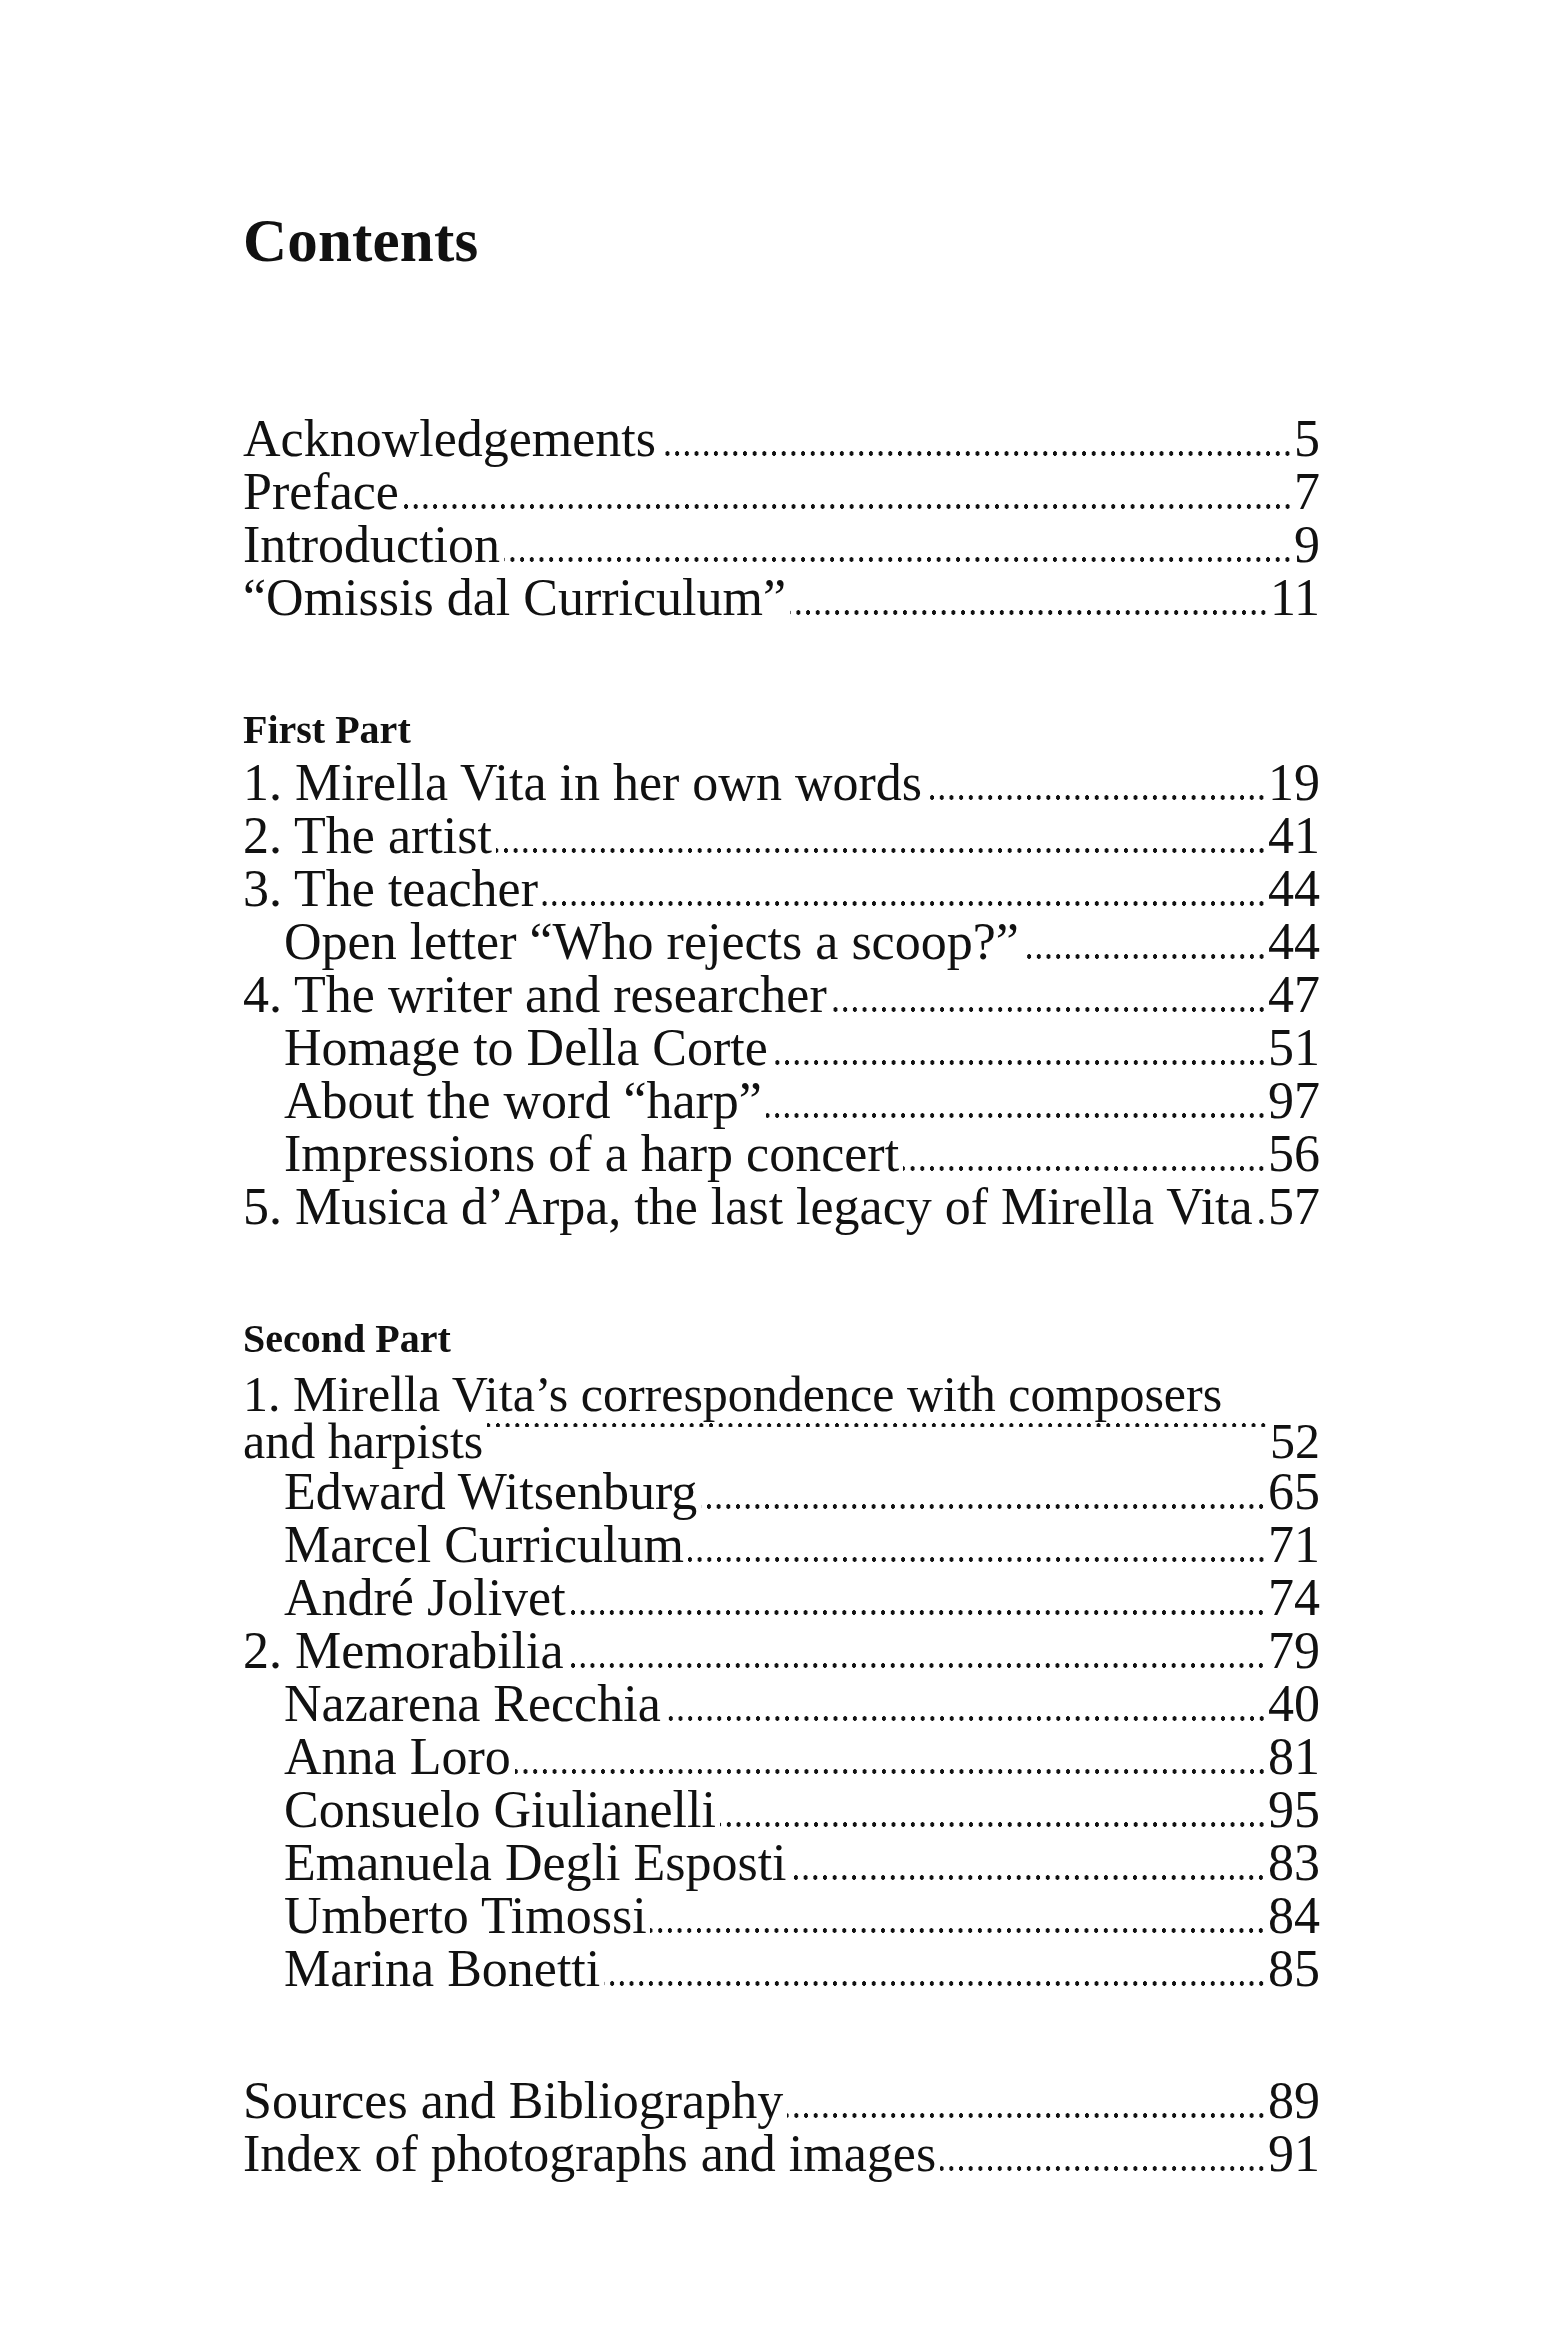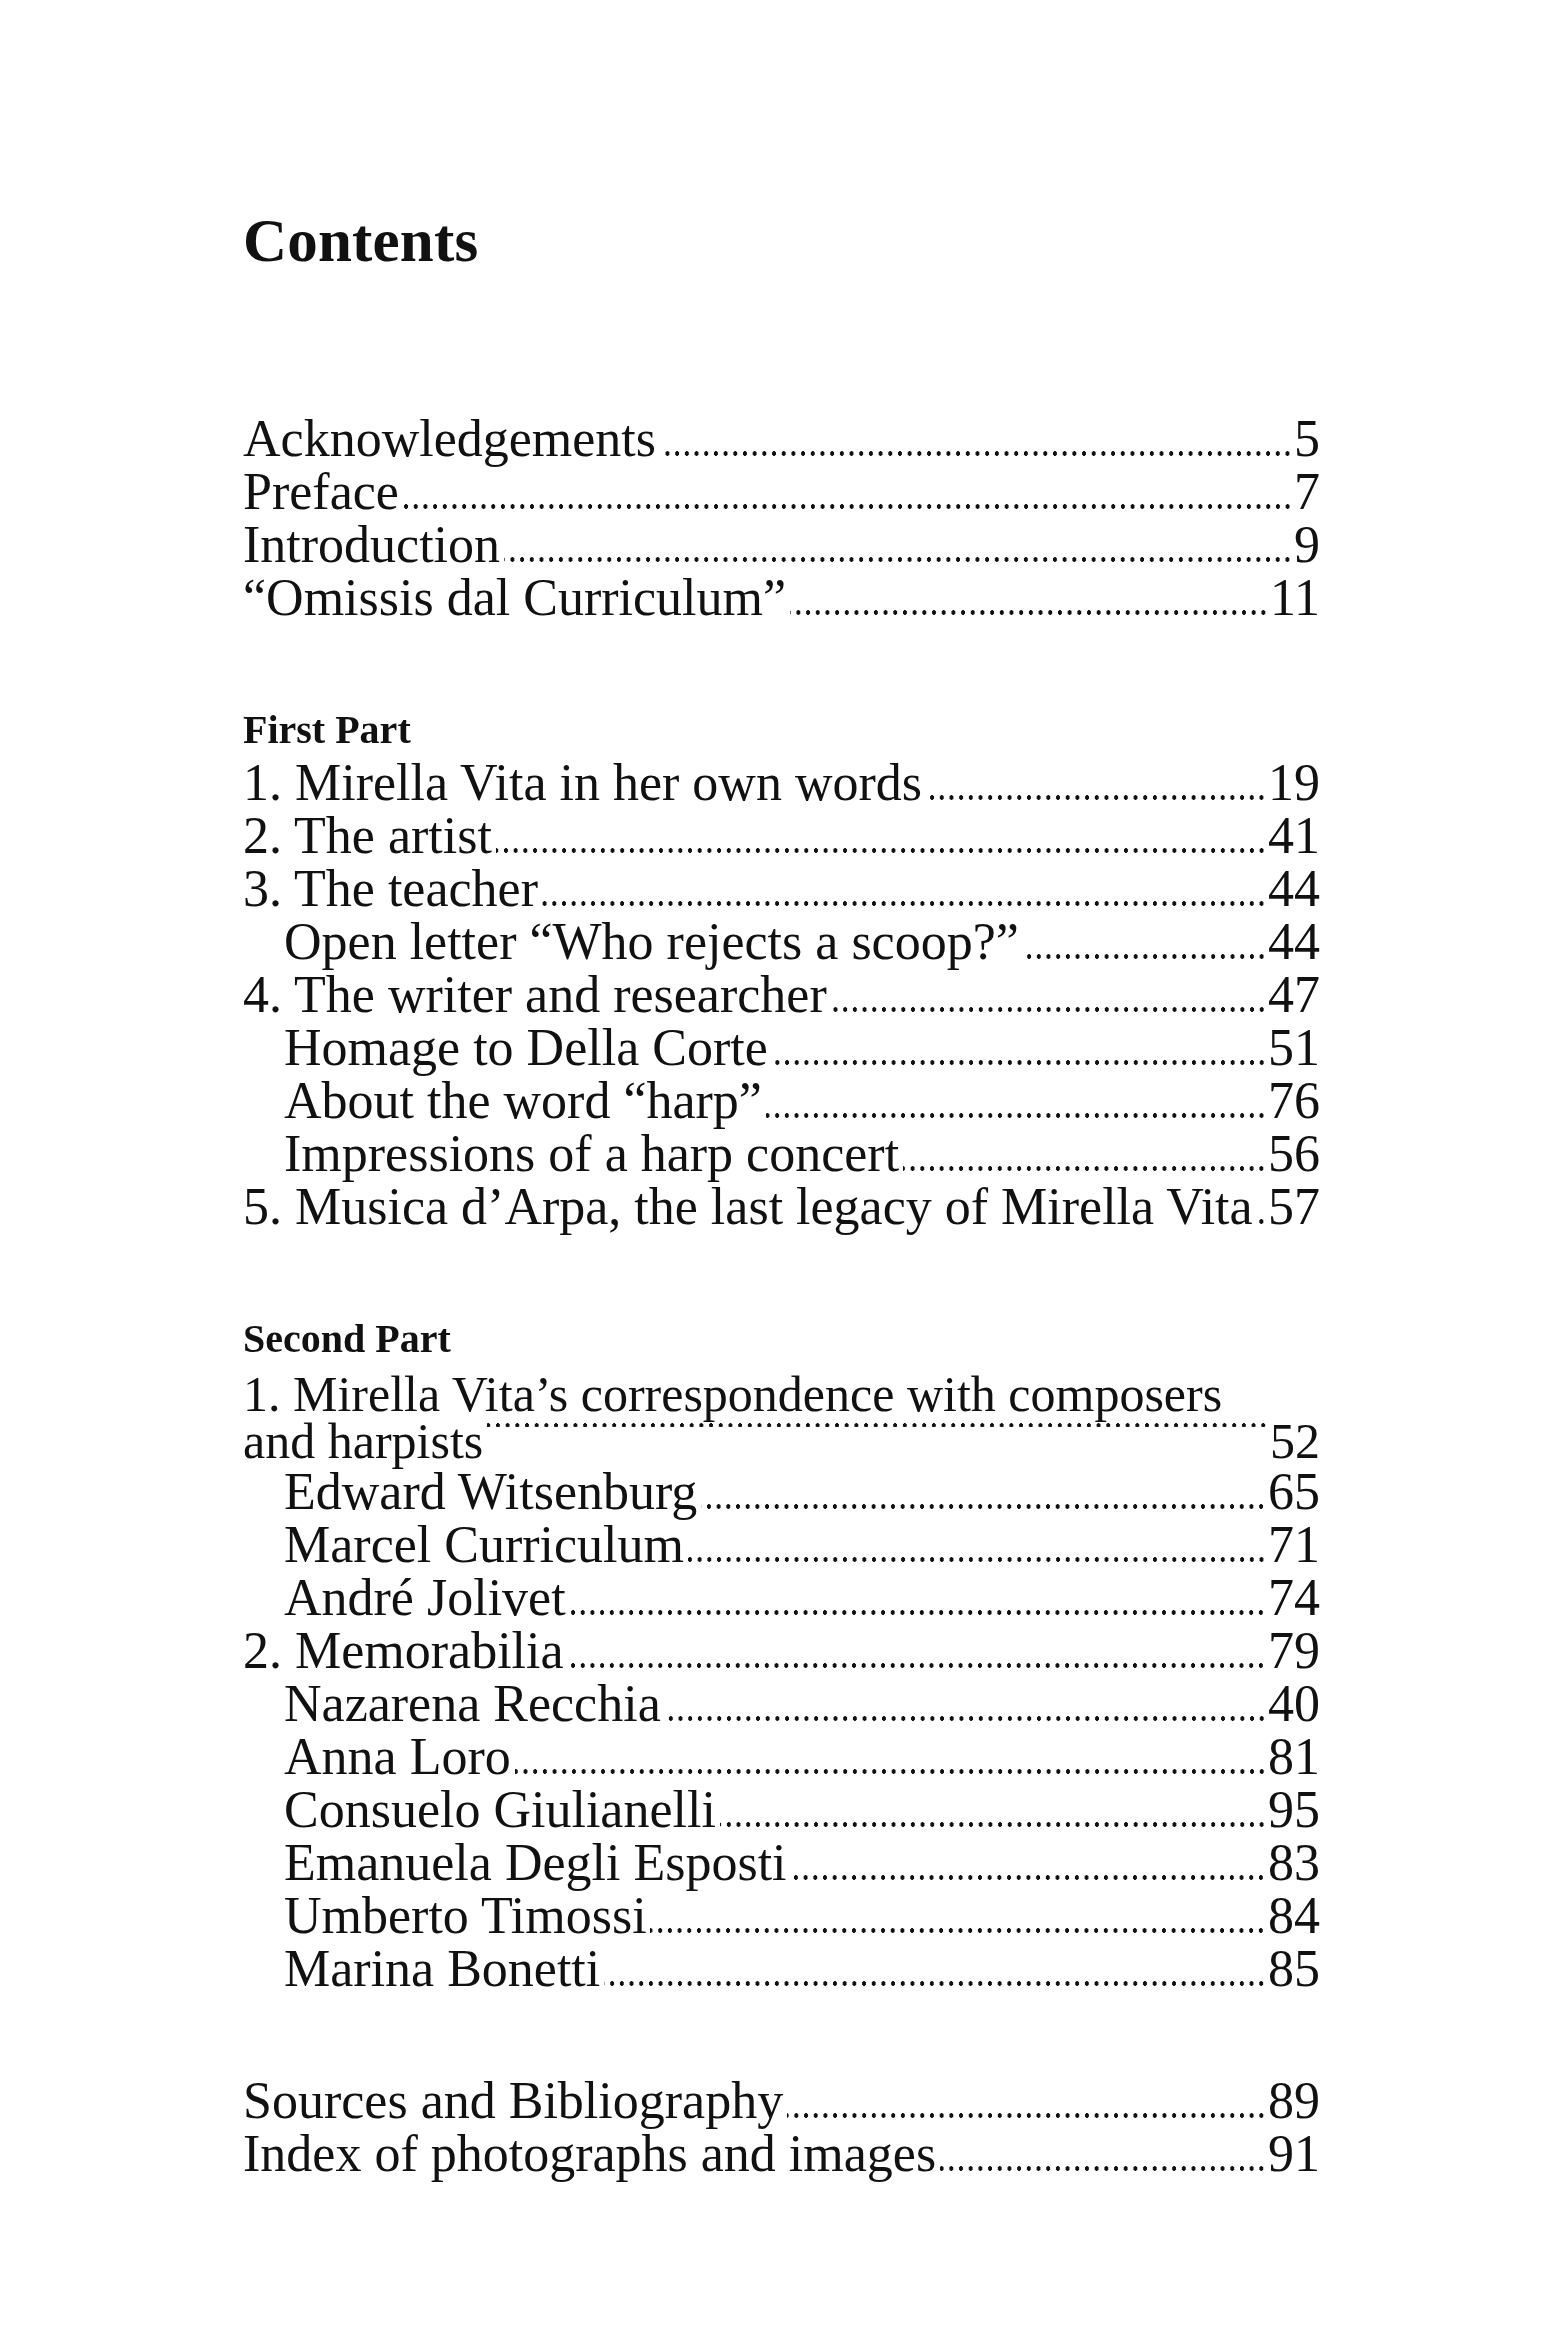--- a/index.html
+++ b/index.html
@@ -187,21 +187,21 @@
         <span class="page-num">47</span>
       </div>
       <div class="entry sub">
         <span class="label">Homage to Della Corte</span>
         <span class="leader"></span>
         <span class="page-num">51</span>
       </div>
       <div class="entry sub">
         <span class="label">About the word “harp”</span>
         <span class="leader"></span>
-        <span class="page-num">76</span>
+        <span class="page-num">97</span>
       </div>
       <div class="entry sub">
         <span class="label">Impressions of a harp concert</span>
         <span class="leader"></span>
         <span class="page-num">56</span>
       </div>
       <div class="entry">
         <span class="label">5. Musica d’Arpa, the last legacy of Mirella Vita</span>
         <span class="leader"></span>
         <span class="page-num">57</span>

